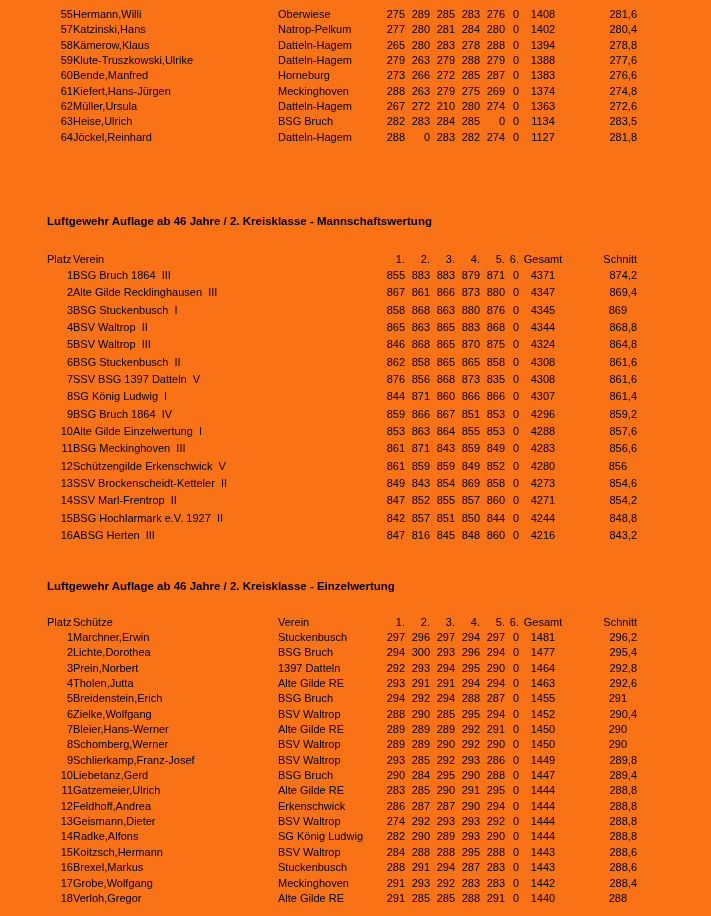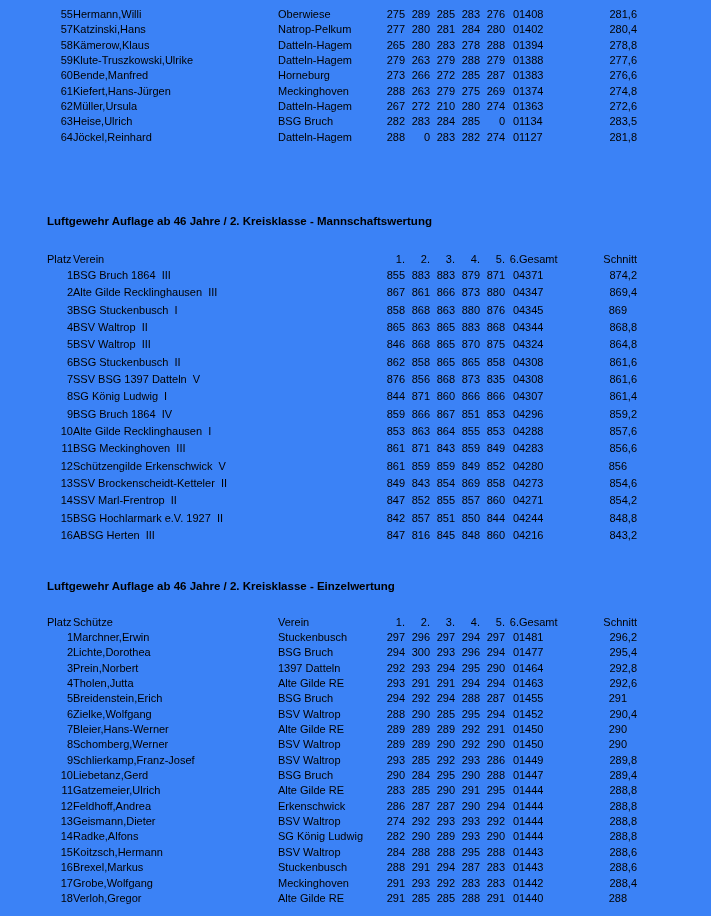--- a/index.html
+++ b/index.html
@@ -1,19 +1,19 @@
 <!DOCTYPE html>
 <html><head>
 <meta charset="utf-8">
 <style>
   html,body{margin:0;padding:0;background:#fff;}
   .page{
     position:relative;
     width:711px;height:916px;
-    background:#3b82f6;
+    background:#f97316;
     color:#000;
     font-family:"Liberation Sans","DejaVu Sans",sans-serif;
     font-size:11px;
     overflow:hidden;
   }
   .section-title{
     position:absolute;
     left:47px;
     font-weight:bold;
     font-size:11.5px;
@@ -40,21 +40,21 @@
     height:15px;
   }
   table.rows-15 tbody td{line-height:15.35px;height:15.35px;}
   table.rows-17 tbody td{line-height:17.35px;height:17.35px;}
   .c-num{text-align:right;}
   th.c-num{text-align:left;}
   .c-name{text-align:left;padding-left:15px;}
   .c-club{text-align:left;}
   .c-s{text-align:right;}
   th.c-s{padding-right:6px;}
-  .c-total{text-align:left;}
+  .c-total{text-align:center;}
   th.c-total{padding-left:26px;}
   .c-avg{text-align:right;}
   th.c-avg{padding-right:10px;}
   td.c-avg.int{padding-right:10px;}
 </style>
 </head>
 <body>
 
 <div class="page">
 
@@ -326,21 +326,21 @@
           <td class="c-s">866</td>
           <td class="c-s">867</td>
           <td class="c-s">851</td>
           <td class="c-s">853</td>
           <td class="c-s">0</td>
           <td class="c-total">4296</td>
           <td class="c-avg">859,2</td>
         </tr>
         <tr>
           <td class="c-num">10</td>
-          <td class="c-name">Alte Gilde Recklinghausen  I</td>
+          <td class="c-name">Alte Gilde Einzelwertung  I</td>
           <td class="c-s">853</td>
           <td class="c-s">863</td>
           <td class="c-s">864</td>
           <td class="c-s">855</td>
           <td class="c-s">853</td>
           <td class="c-s">0</td>
           <td class="c-total">4288</td>
           <td class="c-avg">857,6</td>
         </tr>
         <tr>

